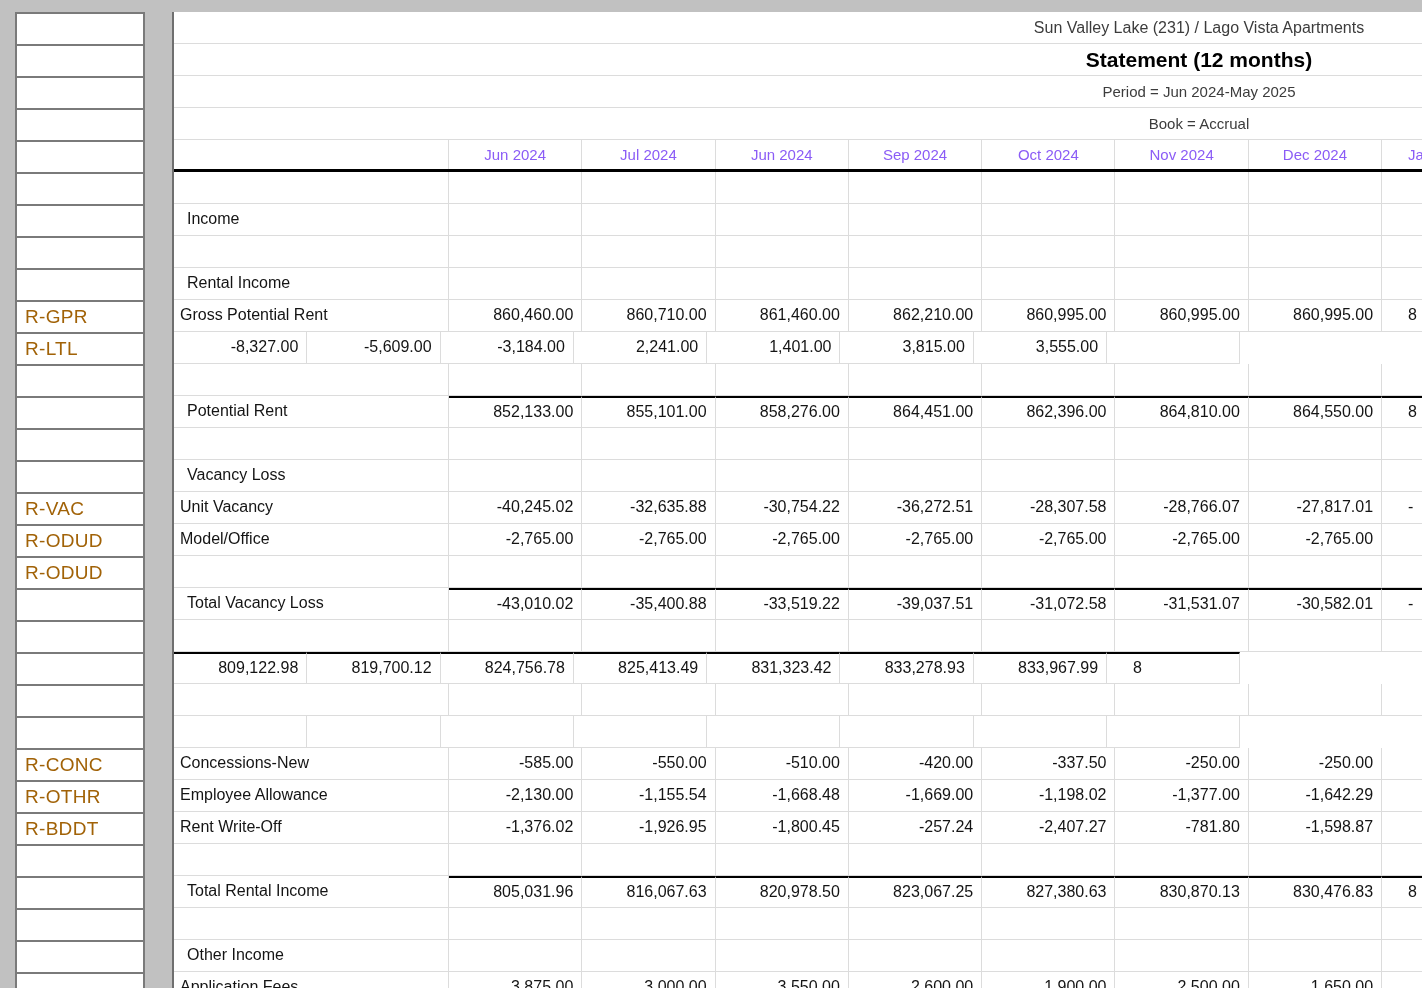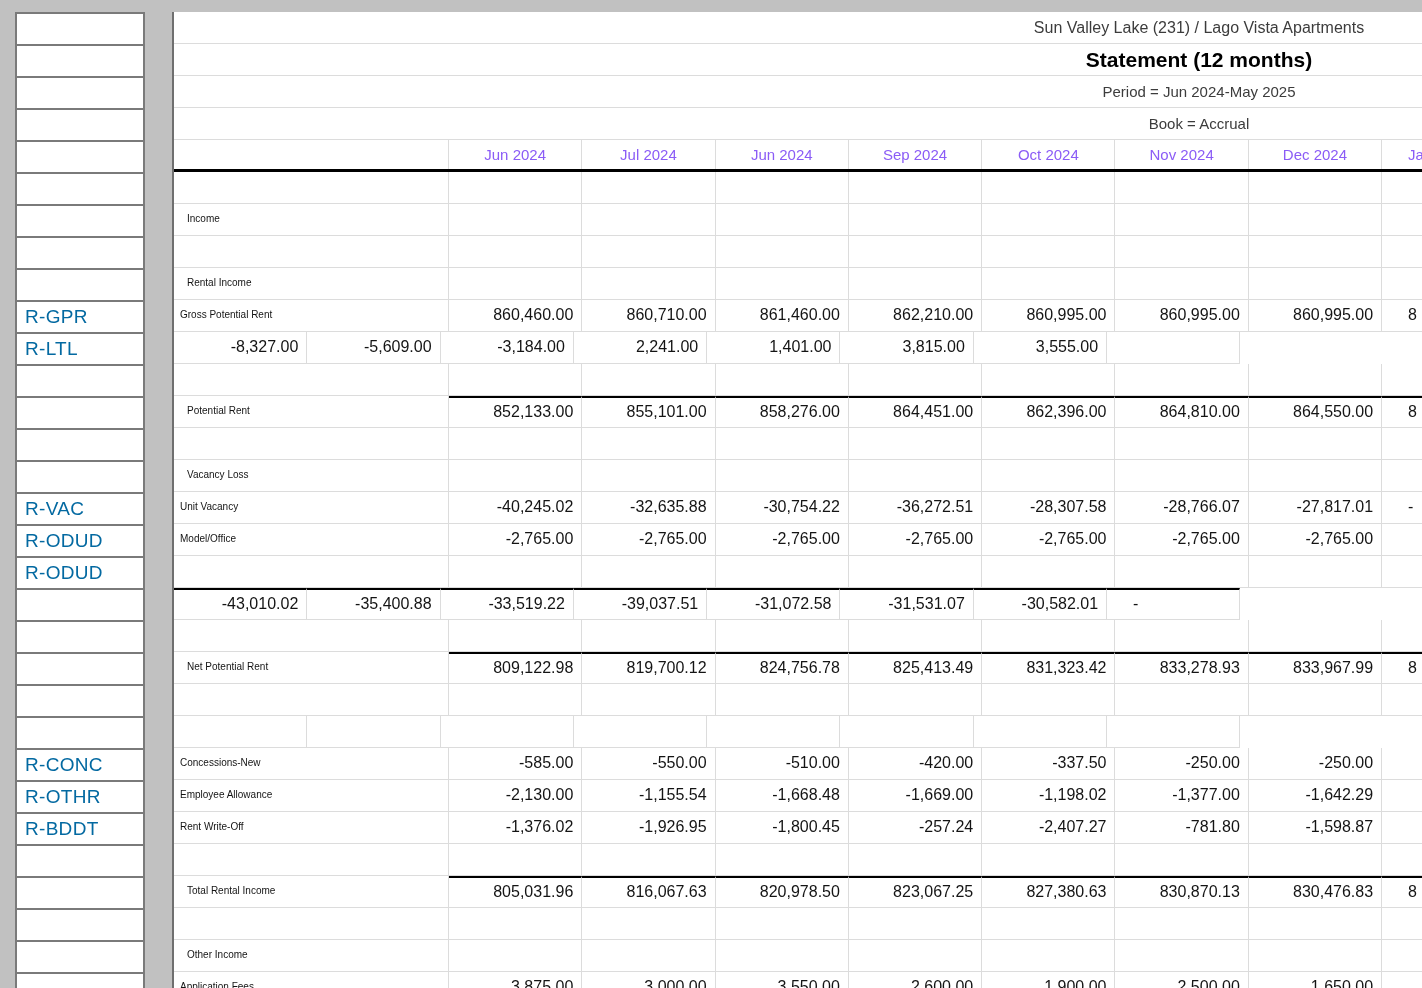--- a/index.html
+++ b/index.html
@@ -3,21 +3,21 @@
 <meta charset="utf-8">
 <style>
   * { margin:0; padding:0; box-sizing:border-box; }
   html,body { width:1422px; height:988px; overflow:hidden; background:#c1c1c1;
               font-family:"Liberation Sans","DejaVu Sans",sans-serif; }
 
   
   .sidebar { position:absolute; left:15px; top:12px; width:130px; }
   .scell { height:34px; margin-top:-2px; background:#ffffff; border:2px solid #7a7a7a;
            line-height:29px; padding-left:8px; font-size:19px; letter-spacing:.3px;
-           color:#0369a1; white-space:nowrap; overflow:hidden; }
+           color:#a16207; white-space:nowrap; overflow:hidden; }
   .scell:first-child { margin-top:0; }
 
   
   .main { position:absolute; left:172px; top:12px; width:1401px; height:976px;
           background:#ffffff; border-left:2px solid #6f6f6f; overflow:hidden; }
 
   .trow { width:2050px; height:32px; border-bottom:1px solid #dcdcdc; text-align:center;
           white-space:nowrap; }
   .t-property  { font-size:16px; color:#3c3c3c; line-height:31px; }
   .t-statement { font-size:21px; font-weight:bold; color:#000; line-height:31px; }
@@ -26,21 +26,21 @@
 
   .monthrow { display:flex; width:2050px; height:32px; border-bottom:3px solid #000; }
   .mh-label { width:275px; border-right:1px solid #dcdcdc; flex:none; }
   .mh { width:133.3px; flex:none; border-right:1px solid #dcdcdc; font-weight:normal;
         font-size:15px; color:#8b5cf6; text-align:center; line-height:29px; white-space:nowrap; }
   .mh.jan { text-align:left; padding-left:26px; overflow:hidden; }
 
   .row { display:flex; width:2050px; height:32px; }
   .cell { border-right:1px solid #dcdcdc; border-bottom:1px solid #dcdcdc; flex:none;
           white-space:nowrap; overflow:hidden; }
-  .lab { width:275px; font-size:10px; color:#141414; line-height:30px; padding-left:6px; }
+  .lab { width:275px; font-size:16px; color:#141414; line-height:30px; padding-left:6px; }
   .row.section .lab, .row.total .lab { padding-left:13px; }
   .val { width:133.3px; font-size:16px; color:#141414; line-height:30px;
          text-align:right; padding-right:8px; }
   .val.jan { text-align:left; padding-left:26px; padding-right:0; }
   .row.total .val { border-top:2px solid #000; line-height:28px; }
 </style>
 </head>
 <body>
 
 <div>
@@ -234,20 +234,21 @@
           <div class="cell val"></div>
           <div class="cell val"></div>
           <div class="cell val"></div>
           <div class="cell val"></div>
           <div class="cell val"></div>
           <div class="cell val"></div>
           <div class="cell val"></div>
           <div class="cell val jan"></div>
         </div>
         <div class="row total">
+          <div class="cell lab">Total Vacancy Loss</div>
           <div class="cell val">-43,010.02</div>
           <div class="cell val">-35,400.88</div>
           <div class="cell val">-33,519.22</div>
           <div class="cell val">-39,037.51</div>
           <div class="cell val">-31,072.58</div>
           <div class="cell val">-31,531.07</div>
           <div class="cell val">-30,582.01</div>
           <div class="cell val jan">-</div>
         </div>
         <div class="row blank">
@@ -255,21 +256,20 @@
           <div class="cell val"></div>
           <div class="cell val"></div>
           <div class="cell val"></div>
           <div class="cell val"></div>
           <div class="cell val"></div>
           <div class="cell val"></div>
           <div class="cell val"></div>
           <div class="cell val jan"></div>
         </div>
         <div class="row total">
-          <div class="cell lab">Net Potential Rent</div>
           <div class="cell val">809,122.98</div>
           <div class="cell val">819,700.12</div>
           <div class="cell val">824,756.78</div>
           <div class="cell val">825,413.49</div>
           <div class="cell val">831,323.42</div>
           <div class="cell val">833,278.93</div>
           <div class="cell val">833,967.99</div>
           <div class="cell val jan">8</div>
         </div>
         <div class="row blank">

